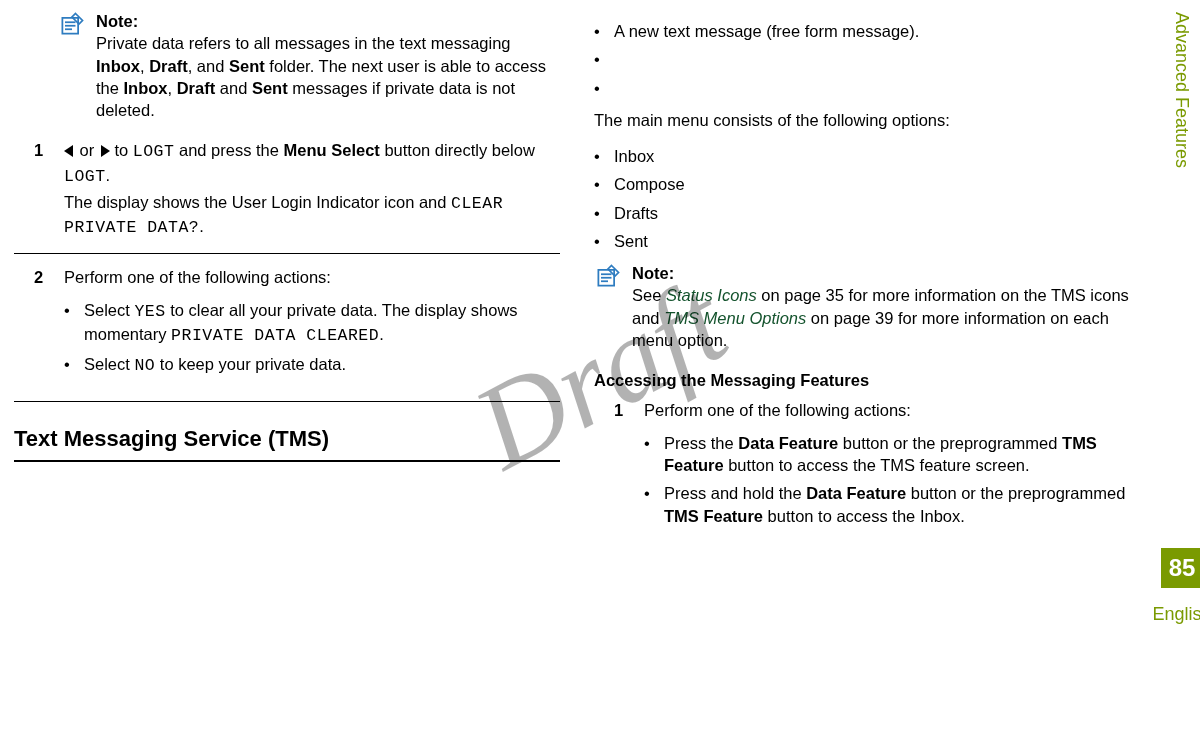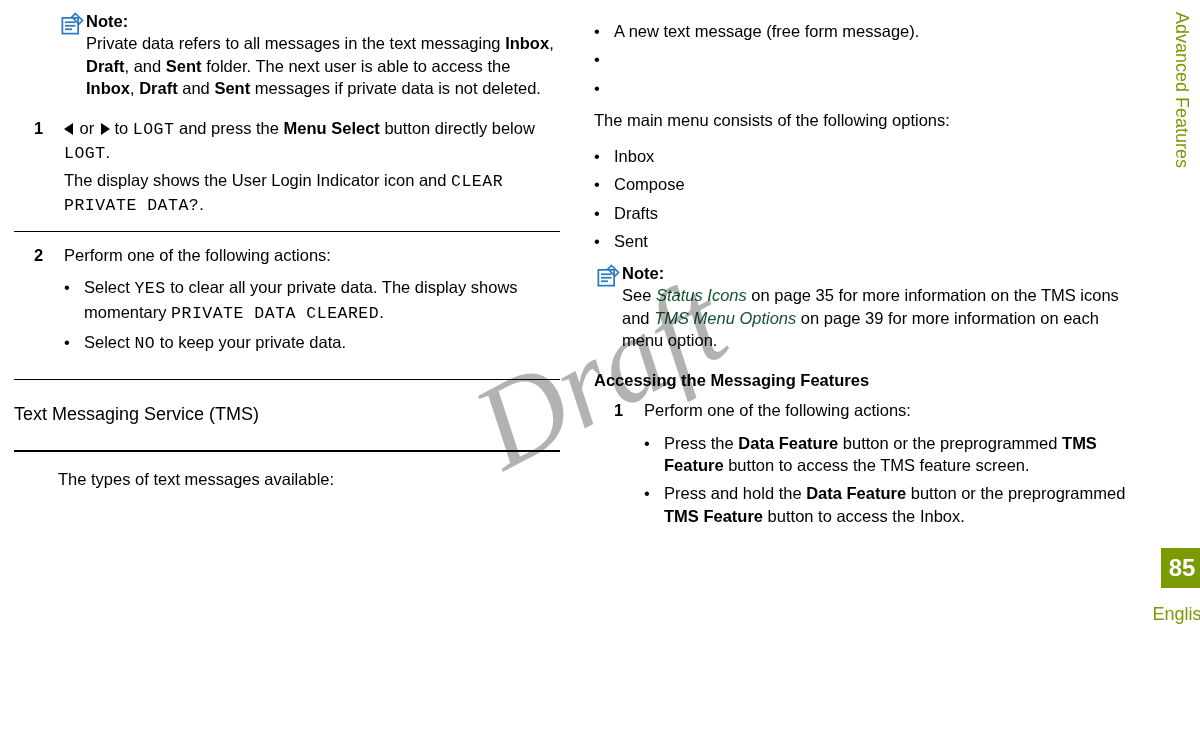--- a/index.html
+++ b/index.html
@@ -1,36 +1,36 @@
 <!DOCTYPE html>
 <html><head>
 <meta charset="utf-8">
 <style>
   html,body{margin:0;padding:0;background:#fff;color:#000;font-family:Arial,Helvetica,sans-serif;font-size:16.5px;line-height:1.35}
   .page{position:relative;width:1200px;height:749px;box-sizing:border-box;padding:10px 60px 10px 14px}
   .columns{display:flex;gap:34px;height:100%}
   .col{flex:1 1 50%;min-width:0}
-  .note-block{display:flex;margin:0 0 18px 44px}
+  .note-block{display:flex;gap:10px;margin:0 0 18px 44px}
   .note-icon{flex:0 0 28px;height:28px}
   .note-body{flex:1}
   .note-title{font-weight:bold}
   .note-text{color:#000}
   .note-text .link{color:#14532d;font-style:italic}
   b{font-weight:bold}
   .mono{font-family:"Courier New",monospace;letter-spacing:.5px}
   .step{display:flex;gap:14px;margin:8px 0 14px 20px}
   .step-num{font-weight:bold;min-width:16px}
   .step-body{flex:1}
   .sub-para{margin-top:3px}
   .bullets{list-style:none;padding:0;margin:10px 0 10px 0}
   .bullets li{display:flex;gap:12px;margin:6px 0 6px 0}
   .bullets .dot{min-width:8px}
   .indented{margin-left:44px}
   .hr{border:none;border-top:1px solid #000;margin:12px 0}
-  .section-head{font-size:18px;font-weight:normal;border-bottom:2px solid #000;padding-bottom:24px;margin:22px 0 16px 0}
+  .section-head{font-size:22px;font-weight:bold;border-bottom:2px solid #000;padding-bottom:6px;margin:22px 0 16px 0}
   .sub-head{font-weight:bold;margin:14px 0 8px 0}
   .arrow{display:inline-block;width:0;height:0;vertical-align:-1px}
   .arrow.left{border-top:6px solid transparent;border-bottom:6px solid transparent;border-right:9px solid #000;margin-right:2px}
   .arrow.right{border-top:6px solid transparent;border-bottom:6px solid transparent;border-left:9px solid #000;margin-left:2px}
   .side-tab{position:absolute;right:0;top:0;width:36px;display:flex;flex-direction:column;align-items:center}
   .side-label{writing-mode:vertical-rl;text-orientation:mixed;color:#7a9a01;font-size:18px;margin-top:12px}
   .page-num{writing-mode:horizontal-tb;background:#7a9a01;color:#fff;font-weight:bold;font-size:24px;padding:4px 8px;margin-top:380px}
   .lang{color:#7a9a01;font-size:18px;margin-top:14px}
   .watermark{position:absolute;left:50%;top:50%;transform:translate(-50%,-50%) rotate(-28deg);font-size:120px;color:rgba(0,0,0,.30);font-style:italic;pointer-events:none;font-family:Georgia,serif}
   .para{margin:0 0 14px 0}
@@ -90,21 +90,20 @@
                 <span><span>Select </span><span class="mono">NO</span><span> to keep your private data.</span></span>
               </li>
           </ul>
         </div>
       </div>
 
       <hr class="hr">
 
       <div class="section-head">Text Messaging Service (TMS)</div>
       <div class="indent-body">
-        <p class="para">The types of text messages available:</p>
       </div>
     </div>
 
     <div class="col">
       <ul class="bullets indented" style="margin-left:0">
         <li>
             <span class="dot">•</span>
             <span>A new text message (free form message).</span>
           </li>
         <li>

